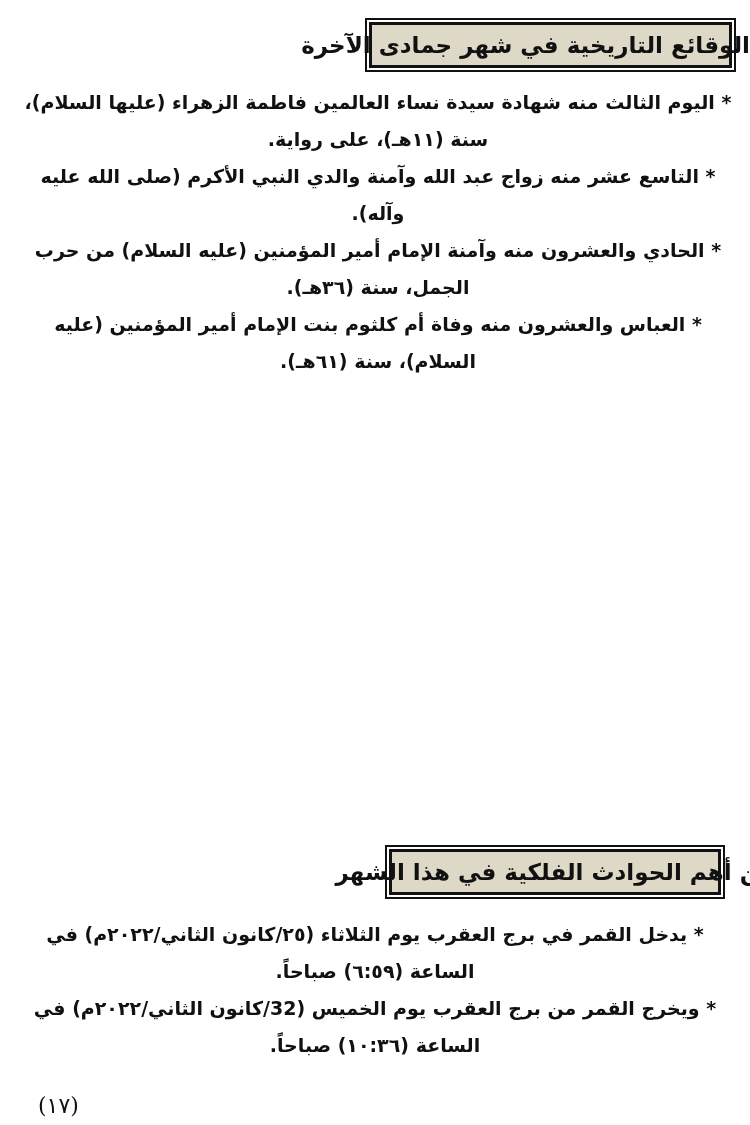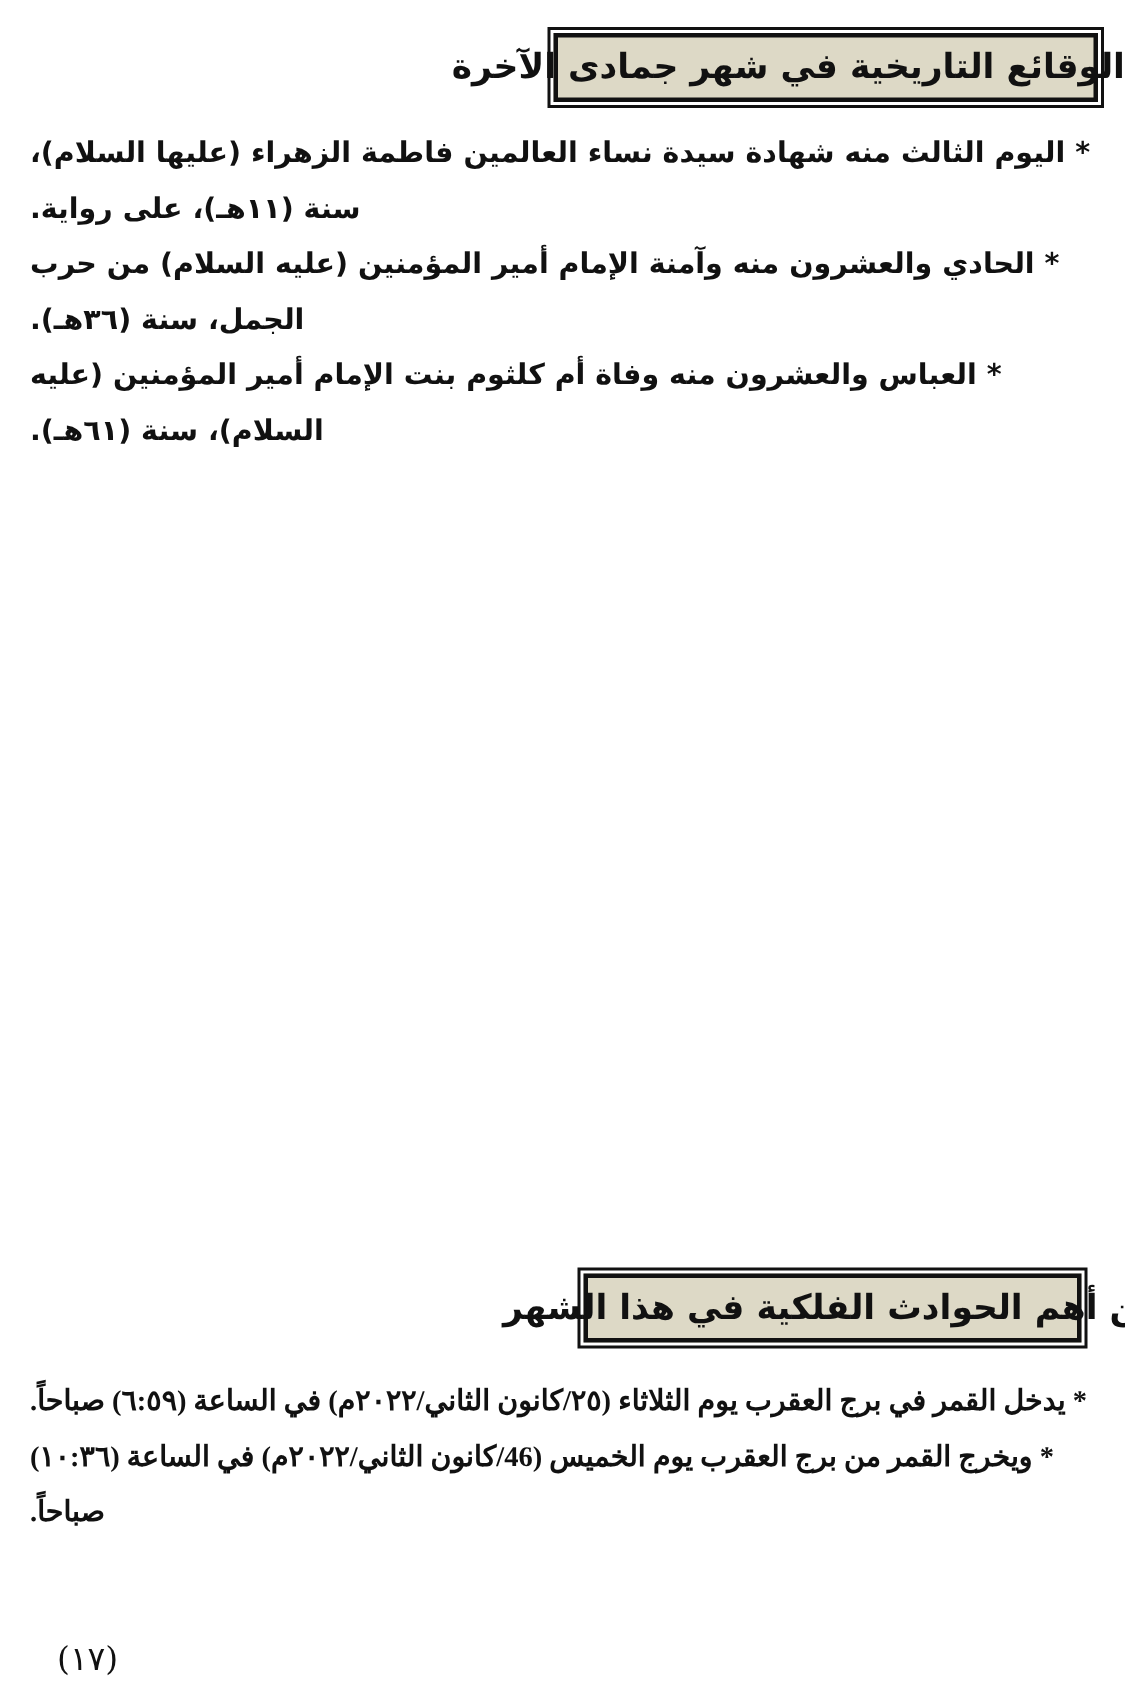--- a/index.html
+++ b/index.html
@@ -38,38 +38,37 @@
     }
     #title2 {
       left: 389px;
       top: 849px;
       width: 332px;
       height: 46px;
     }
     .items {
       position: absolute;
       direction: rtl;
-      text-align: left;
+      text-align: center;
       font-weight: bold;
       font-size: 19px;
       line-height: 37px;
       margin: 0;
       padding: 0;
       list-style: none;
     }
     #events {
       right: 14px;
       left: 20px;
       top: 84px;
     }
     #astro {
       right: 20px;
       left: 20px;
       top: 916px;
-      font-family: Liberation Serif, serif;
     }
     .items li {
       margin: 0;
       padding: 0;
     }
     .page-number {
       position: absolute;
       left: 38px;
       top: 1093px;
       font-size: 22px;
@@ -79,26 +78,27 @@
   </style>
 </head>
 <body>
 
 <div id="title1" class="title-box">
   <span>أهم الوقائع التاريخية في شهر جمادى الآخرة</span>
 </div>
 
 <ul id="events" class="items">
   <li>* اليوم الثالث منه شهادة سيدة نساء العالمين فاطمة الزهراء (عليها السلام)، سنة (١١هـ)، على رواية.</li>
+  <li>* التاسع عشر منه زواج عبد الله وآمنة والدي النبي الأكرم (صلى الله عليه وآله).</li>
   <li>* الحادي والعشرون منه وآمنة الإمام أمير المؤمنين (عليه السلام) من حرب الجمل، سنة (٣٦هـ).</li>
   <li>* العباس والعشرون منه وفاة أم كلثوم بنت الإمام أمير المؤمنين (عليه السلام)، سنة (٦١هـ).</li>
 </ul>
 
 <div id="title2" class="title-box">
   <span>من أهم الحوادث الفلكية في هذا الشهر</span>
 </div>
 
 <ul id="astro" class="items">
   <li>* يدخل القمر في برج العقرب يوم الثلاثاء (٢٥/كانون الثاني/٢٠٢٢م) في الساعة (٦:٥٩) صباحاً.</li>
-  <li>* ويخرج القمر من برج العقرب يوم الخميس (46/كانون الثاني/٢٠٢٢م) في الساعة (١٠:٣٦) صباحاً.</li>
+  <li>* ويخرج القمر من برج العقرب يوم الخميس (32/كانون الثاني/٢٠٢٢م) في الساعة (١٠:٣٦) صباحاً.</li>
 </ul>
 
 <div class="page-number">(١٧)</div>
 
 </body></html>

